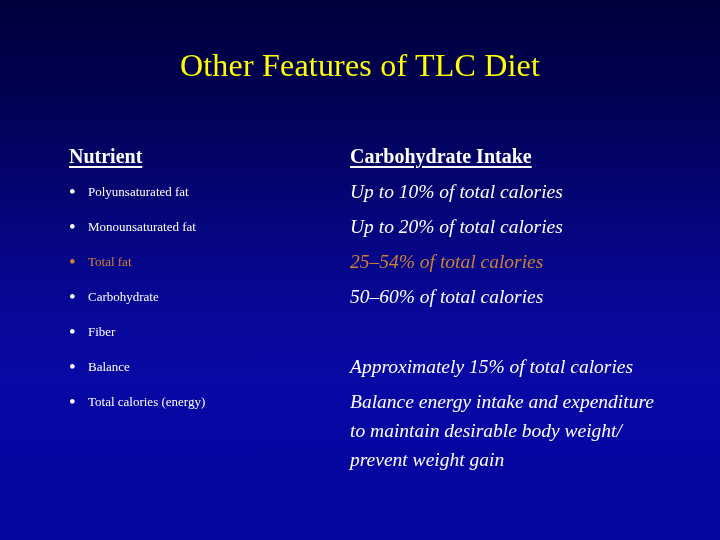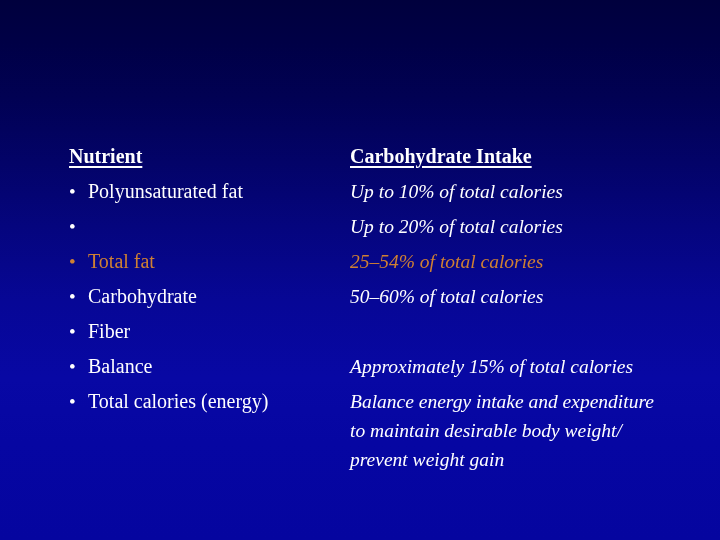--- a/index.html
+++ b/index.html
@@ -102,21 +102,21 @@
     color: #ffffff;
     font-size: 19px;
     line-height: 29px;
     text-align: left;
     padding-left: 2px;
     box-sizing: border-box;
   }
 
   .nutrient-label {
     color: #ffffff;
-    font-size: 20px;
+    font-size: 13px;
     line-height: 29px;
     white-space: nowrap;
   }
 
   .intake-value {
     color: #ffffff;
     font-size: 19.5px;
     line-height: 29px;
     font-style: italic;
   }
@@ -129,20 +129,21 @@
 
   .intake-value .line {
     display: block;
   }
 </style>
 </head>
 <body>
 
 <div id="slide">
 
+  <div id="title">Other Features of TLC Diet</div>
 
   <div id="table">
 
     <div class="row hdr-row">
       <div class="col-nutrient">
         <span class="hdr-text hdr-nutrient">Nutrient</span>
       </div>
       <div class="col-intake">
         <span class="hdr-text hdr-intake">Carbohydrate Intake</span>
       </div>
@@ -154,20 +155,21 @@
             <span class="bullet">•</span>
             <span class="nutrient-label">Polyunsaturated fat</span>
           </div>
           <div class="col-intake intake-value">
             <span class="line">Up to 10% of total calories</span>
           </div>
         </div>
         <div class="row data-row">
           <div class="col-nutrient">
             <span class="bullet">•</span>
+            <span class="nutrient-label">Monounsaturated fat</span>
           </div>
           <div class="col-intake intake-value">
             <span class="line">Up to 20% of total calories</span>
           </div>
         </div>
         <div class="row data-row row-highlight">
           <div class="col-nutrient">
             <span class="bullet">•</span>
             <span class="nutrient-label">Total fat</span>
           </div>

